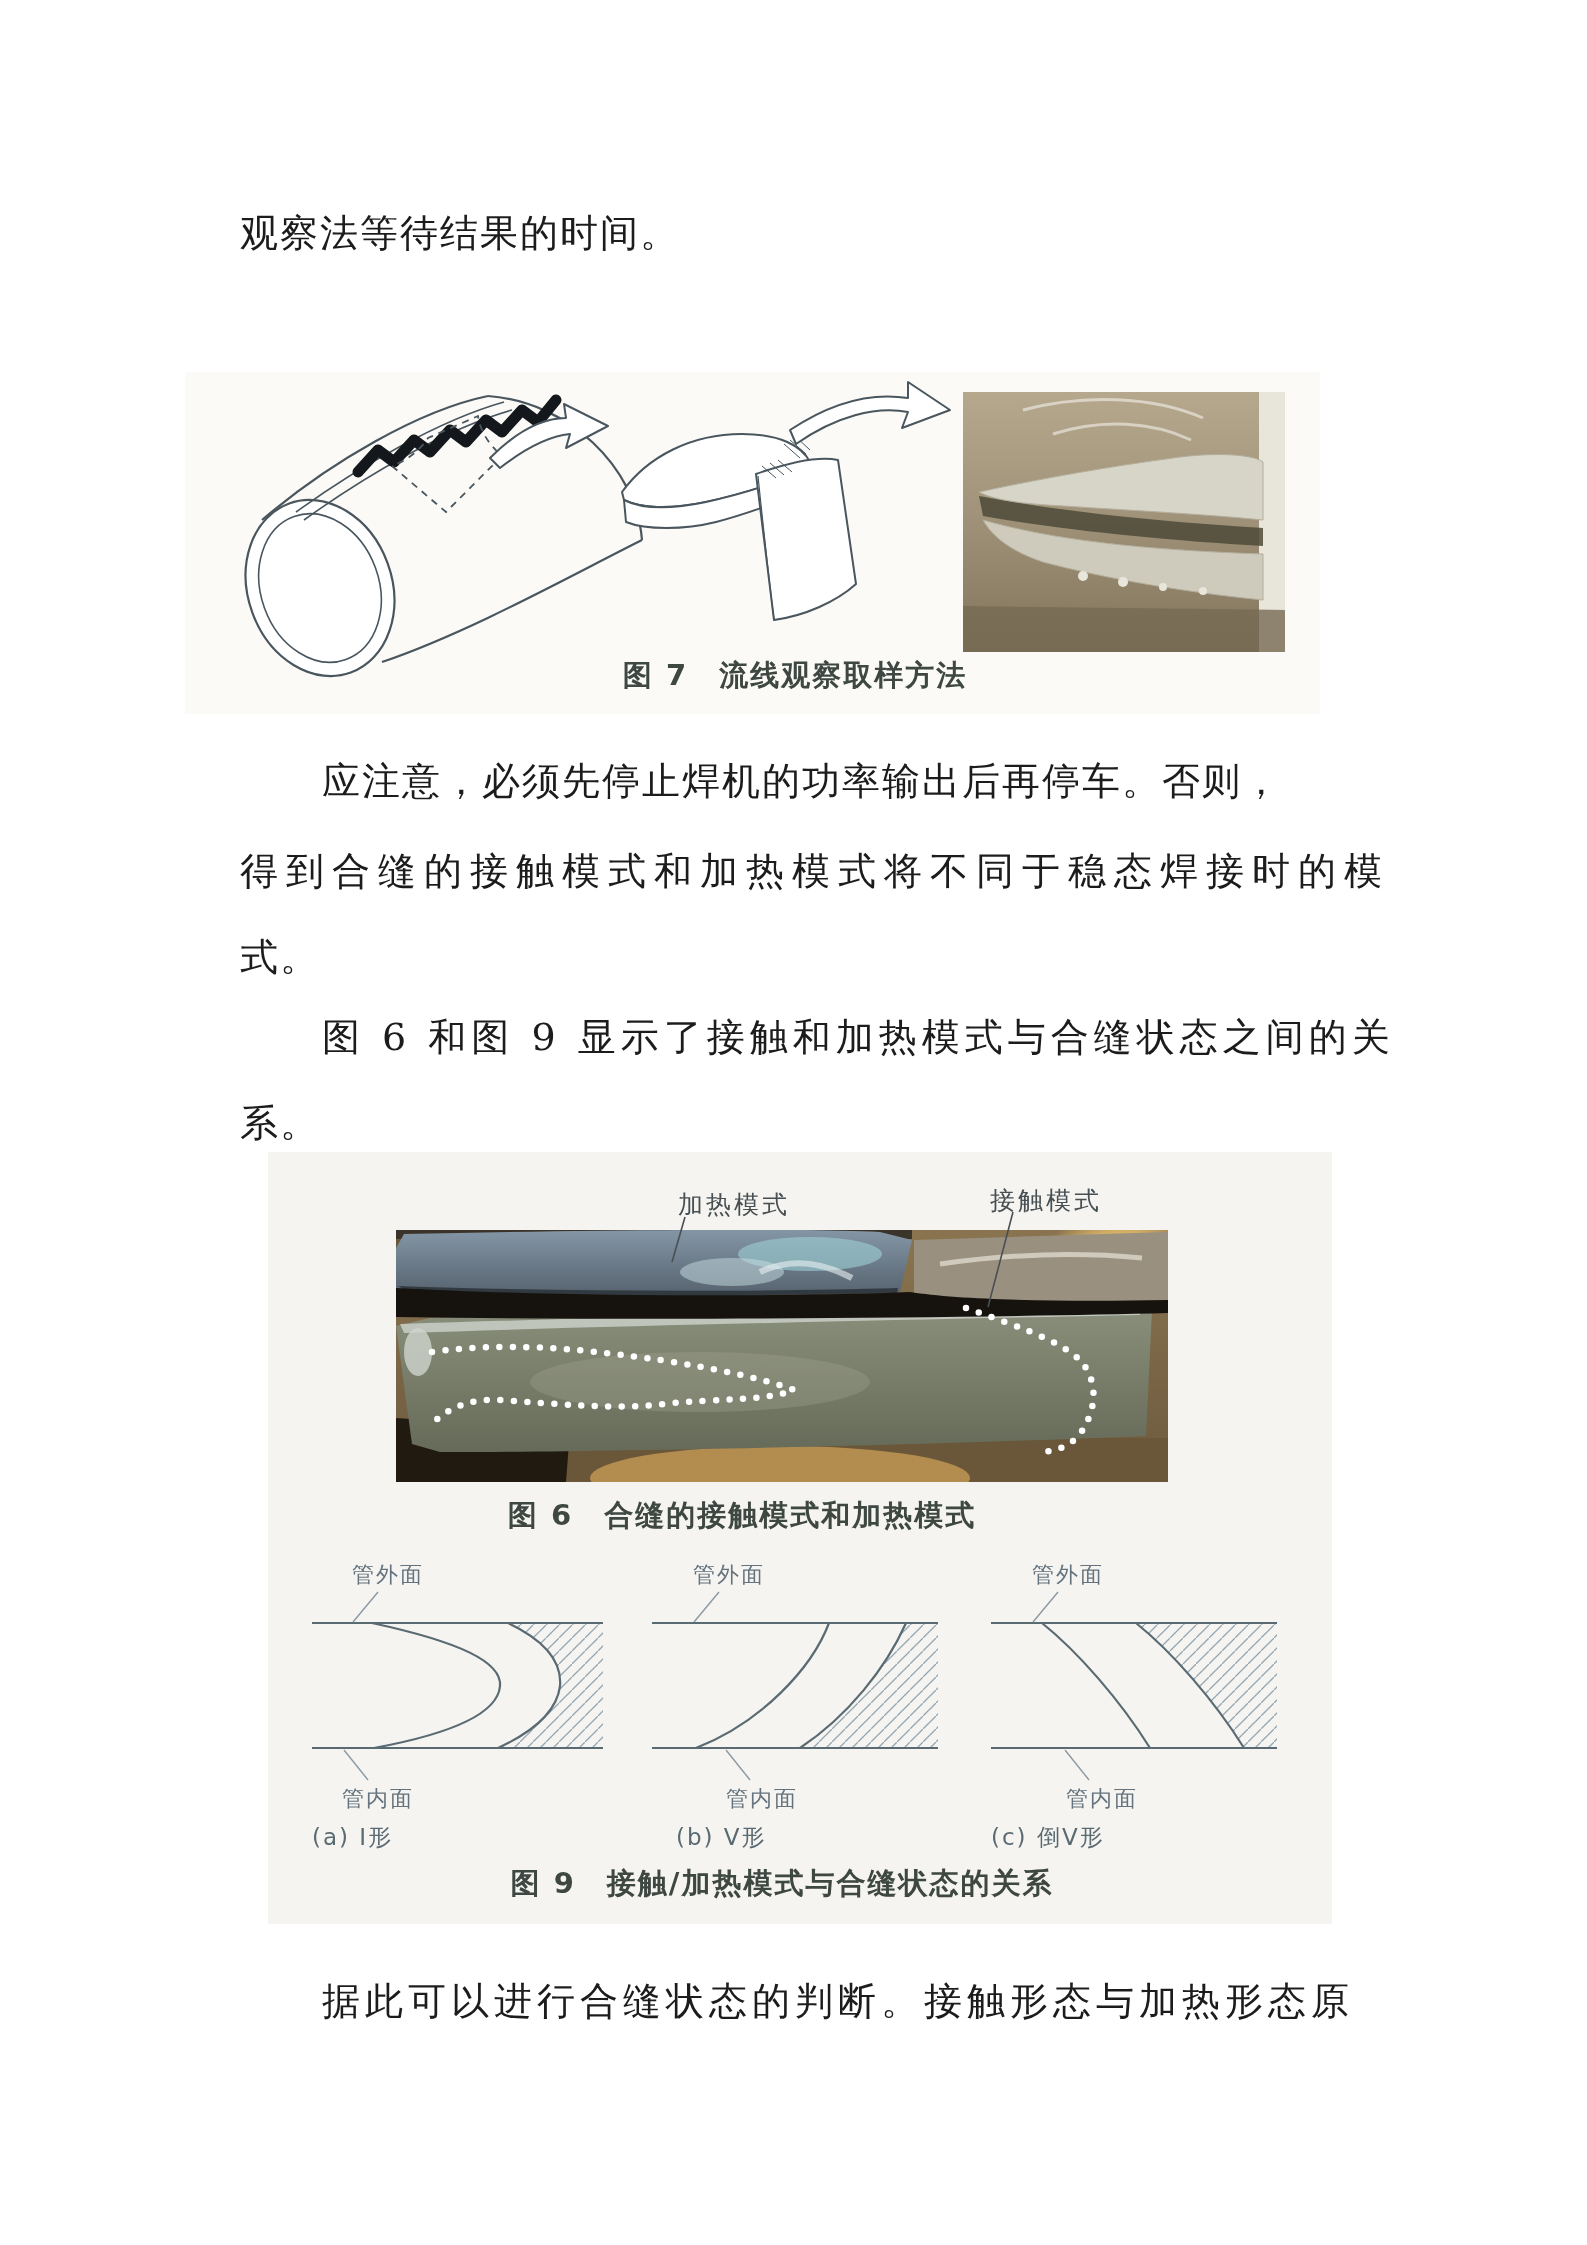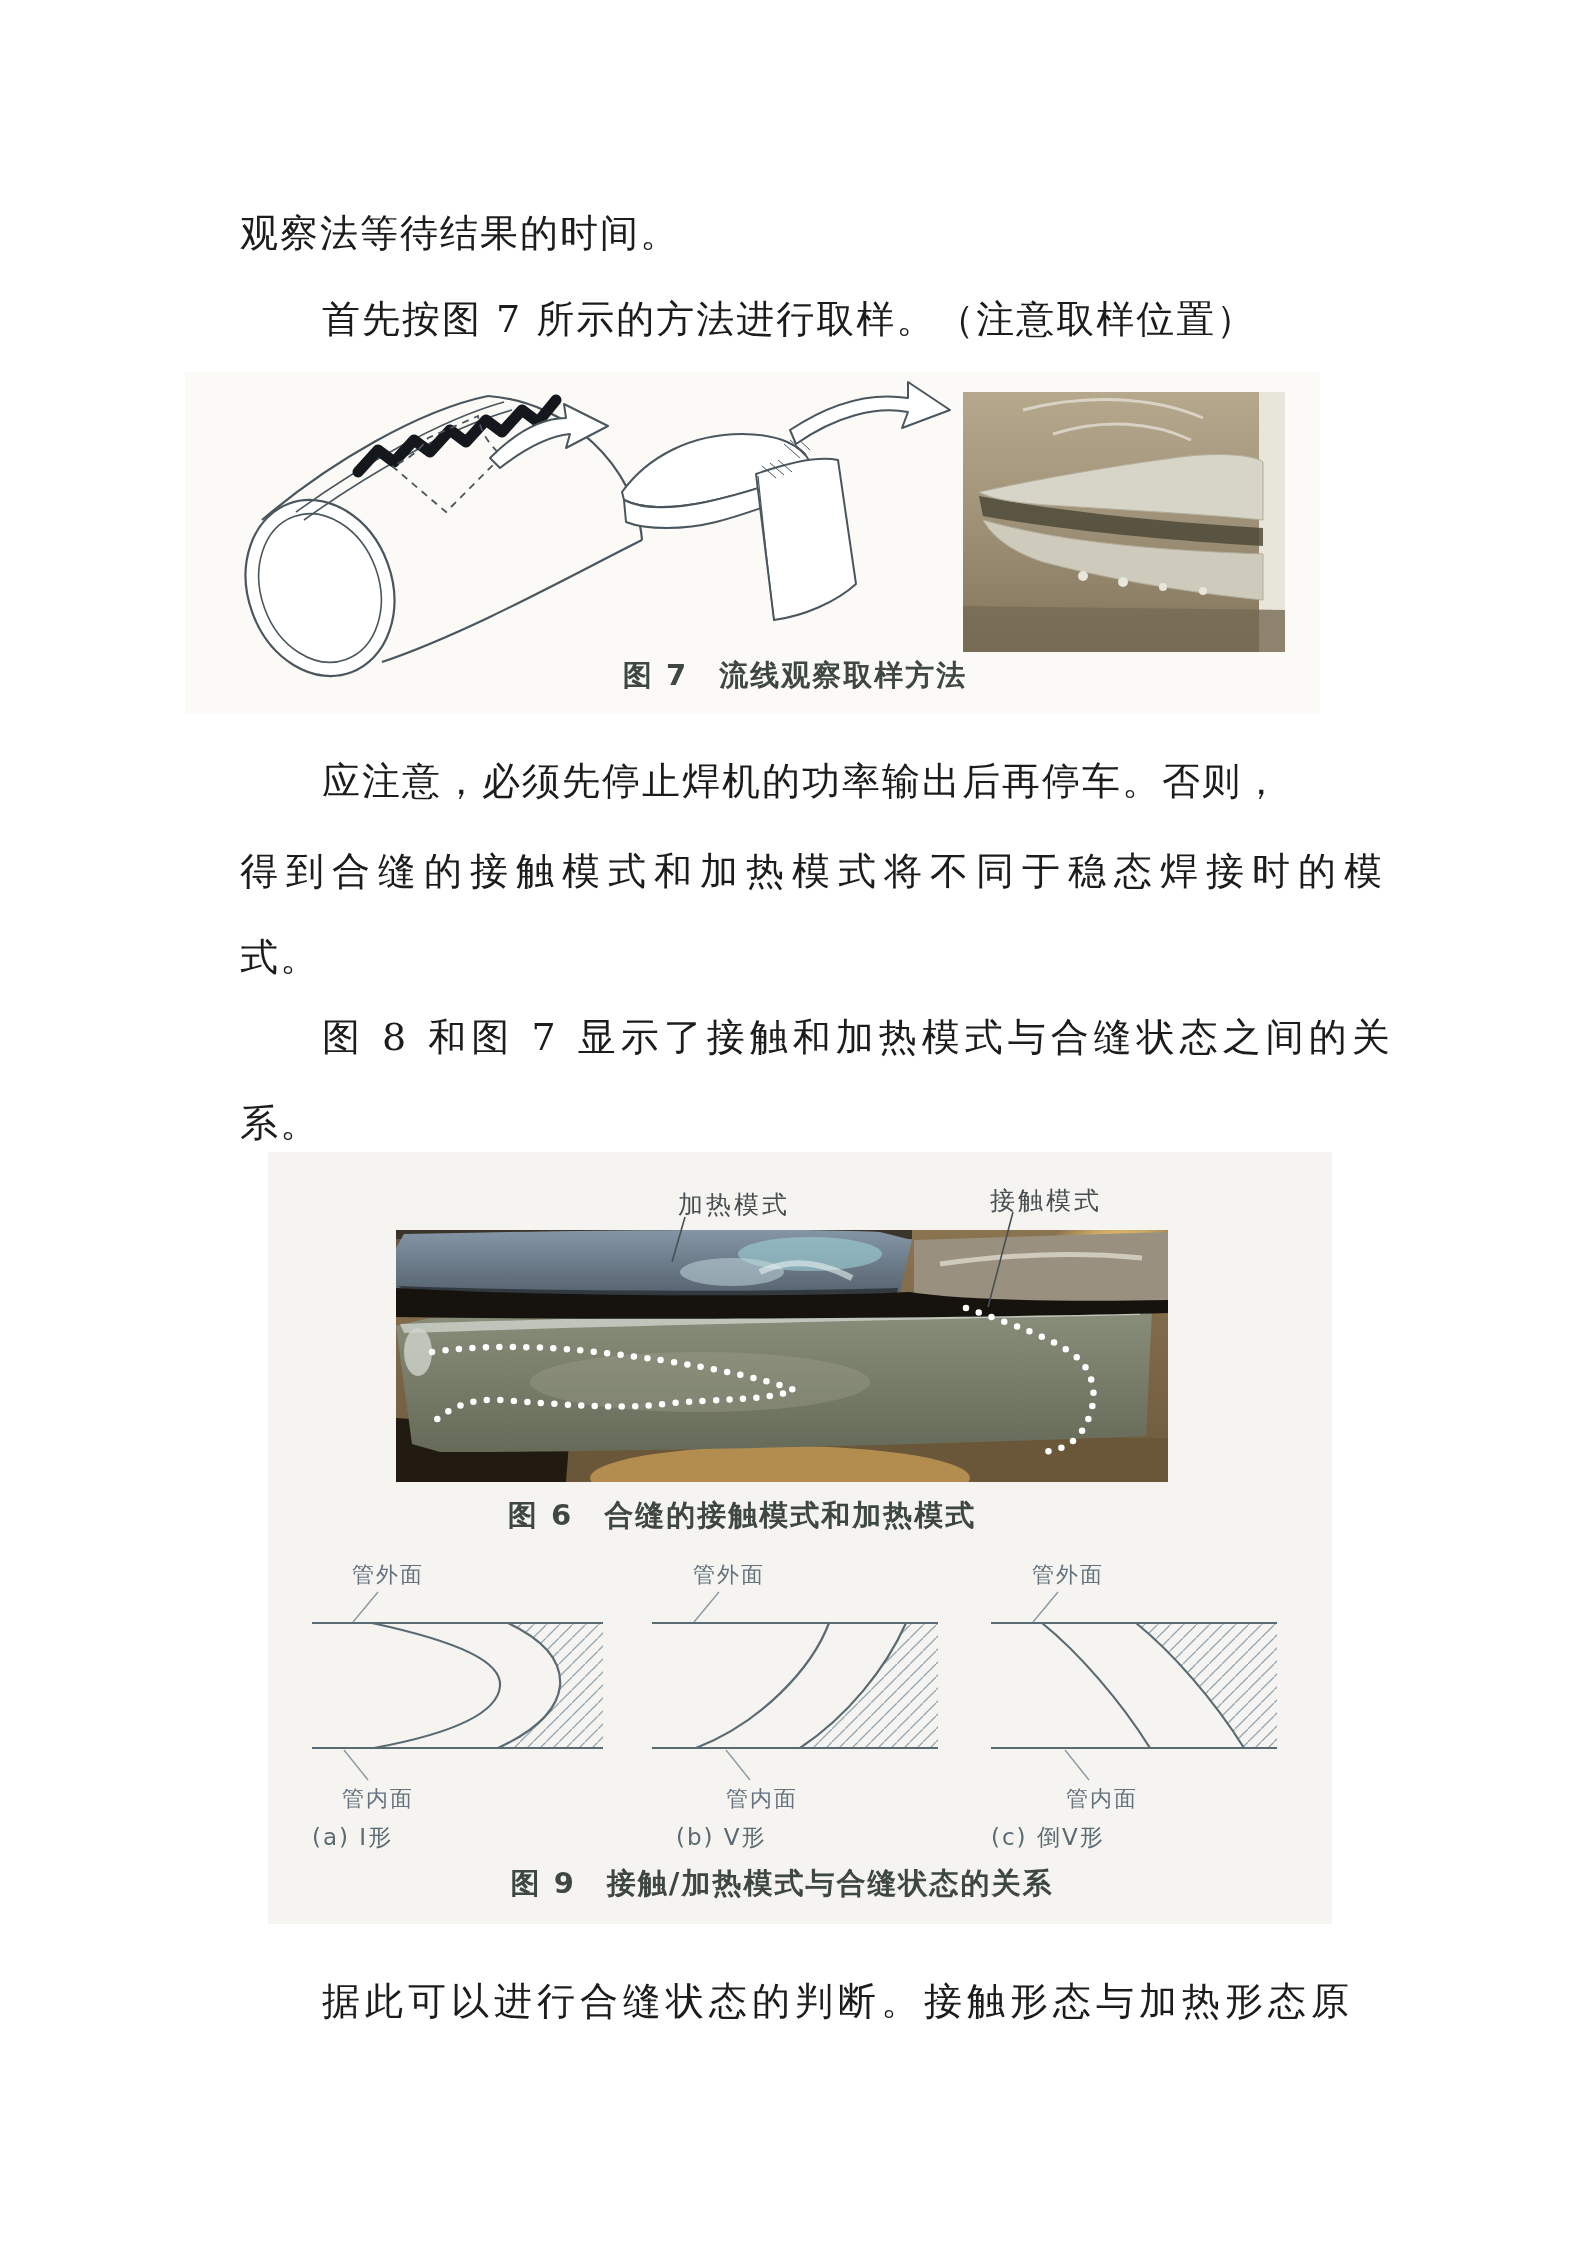--- a/index.html
+++ b/index.html
@@ -30,25 +30,24 @@
     font-size:23px;color:#5a6a72;letter-spacing:2px;
   }
   svg{position:absolute;display:block;}
 </style>
 </head>
 <body>
 
 <div class="page">
 
   <div class="tline ls2" style="left:240px;top:210px;">观察法等待结果的时间。</div>
-  <div class="tline ls2" style="left:322px;top:296px;">首先按图 7 所示的方法进行取样。（注意取样位置）</div>
   <div class="tline ls8" style="left:240px;top:848px;">得到合缝的接触模式和加热模式将不同于稳态焊接时的模</div>
   <div class="tline ls2" style="left:322px;top:758px;">应注意，必须先停止焊机的功率输出后再停车。否则，</div>
   <div class="tline ls2" style="left:240px;top:934px;">式。</div>
-  <div class="tline ls5" style="left:322px;top:1014px;">图 8 和图 7 显示了接触和加热模式与合缝状态之间的关</div>
+  <div class="tline ls5" style="left:322px;top:1014px;">图 6 和图 9 显示了接触和加热模式与合缝状态之间的关</div>
   <div class="tline ls2" style="left:240px;top:1100px;">系。</div>
   <div class="tline ls5" style="left:322px;top:1978px;">据此可以进行合缝状态的判断。接触形态与加热形态原</div>
 
   <div class="panel" style="left:185px;top:372px;width:1135px;height:342px;background:#fbfaf7;"></div>
 
   <svg style="left:190px;top:378px;" width="765" height="300" viewBox="190 378 765 300">
     <g stroke="#4a565e" stroke-width="2.2" fill="none">
       <ellipse cx="320" cy="588" rx="72" ry="90" transform="rotate(-20 320 588)" fill="#ffffff"></ellipse>
       <ellipse cx="320" cy="588" rx="59" ry="76" transform="rotate(-20 320 588)" stroke-width="1.6"></ellipse>
       <path d="M 262 520 C 330 462 420 410 488 396"></path>

